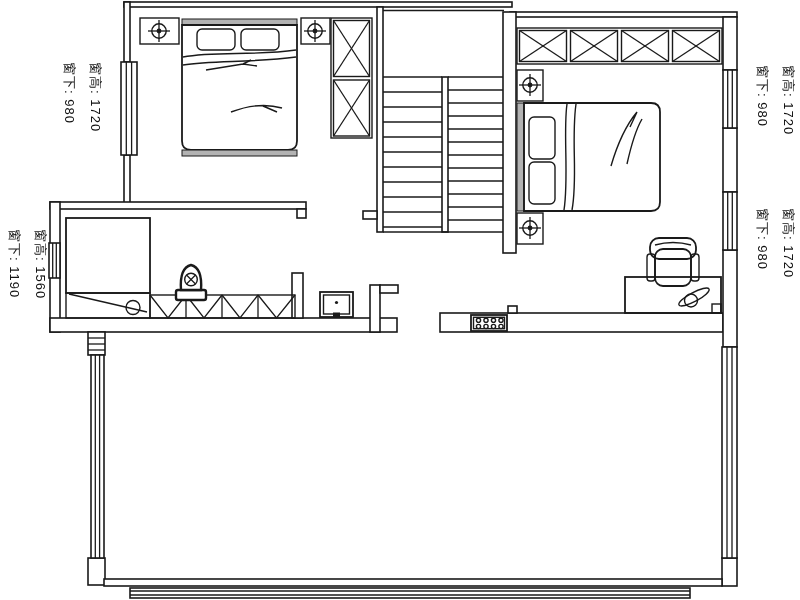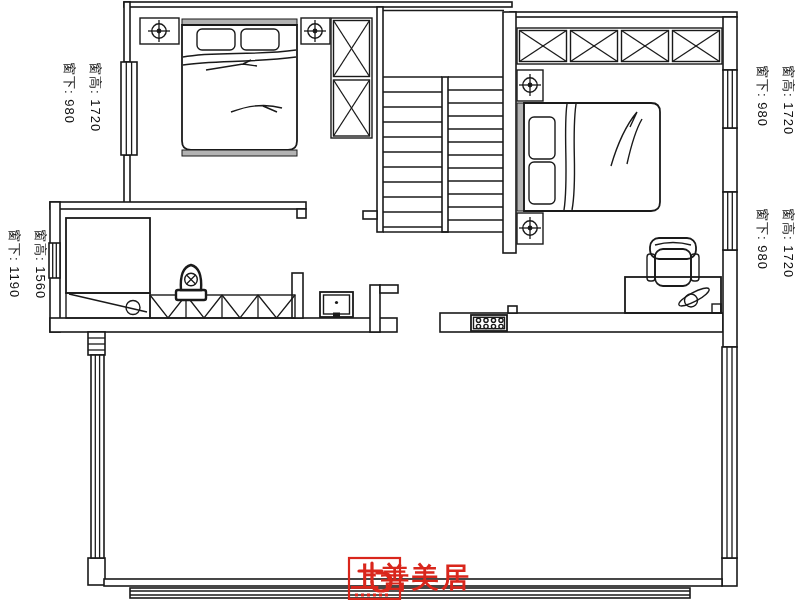--- a/index.html
+++ b/index.html
@@ -283,33 +283,14 @@
 </div>
 <div class="wlabel" style="left:719px;top:95px;">
   <div>窗高: 1720</div>
   <div>窗下: 980</div>
 </div>
 <div class="wlabel" style="left:719px;top:238px;">
   <div>窗高: 1720</div>
   <div>窗下: 980</div>
 </div>
 
-<div id="logo">
-  <svg width="58" height="46" viewBox="0 0 58 46">
-    <rect x="3" y="2" width="51" height="41" fill="none" stroke="#d9261c" stroke-width="2.2"></rect>
-    <g fill="none" stroke="#d9261c" stroke-width="3.2" stroke-linecap="round">
-      <path d="M26,7 V26"></path>
-      <path d="M13,15 H36"></path>
-      <path d="M26,26 Q26,35 35,35 Q45,35 45,25 Q45,17 37,17 H31"></path>
-    </g>
-    <g fill="#d9261c">
-      <rect x="9" y="37.5" width="3" height="3"></rect>
-      <rect x="15" y="37.5" width="3" height="3"></rect>
-      <rect x="21" y="37.5" width="3" height="3"></rect>
-      <rect x="27" y="37.5" width="3" height="3"></rect>
-      <rect x="33" y="37.5" width="3" height="3"></rect>
-      <rect x="39" y="37.5" width="3" height="3"></rect>
-    </g>
-  </svg>
-  <span class="cn">上善美居</span>
-</div>
 
 </div>
 
 </body></html>

